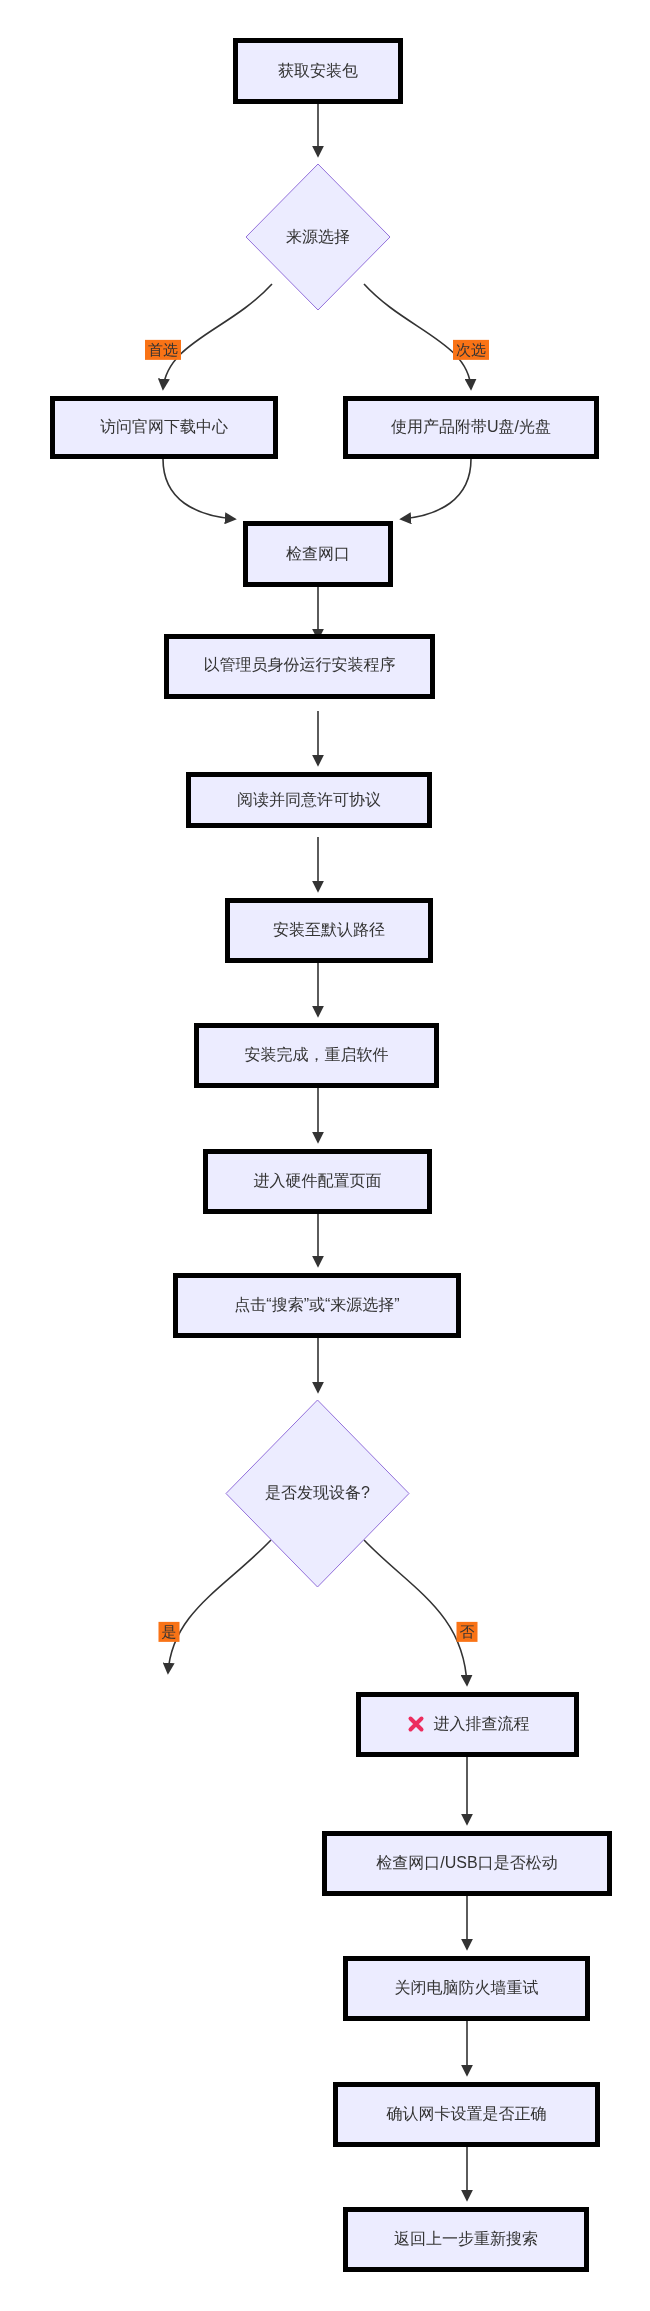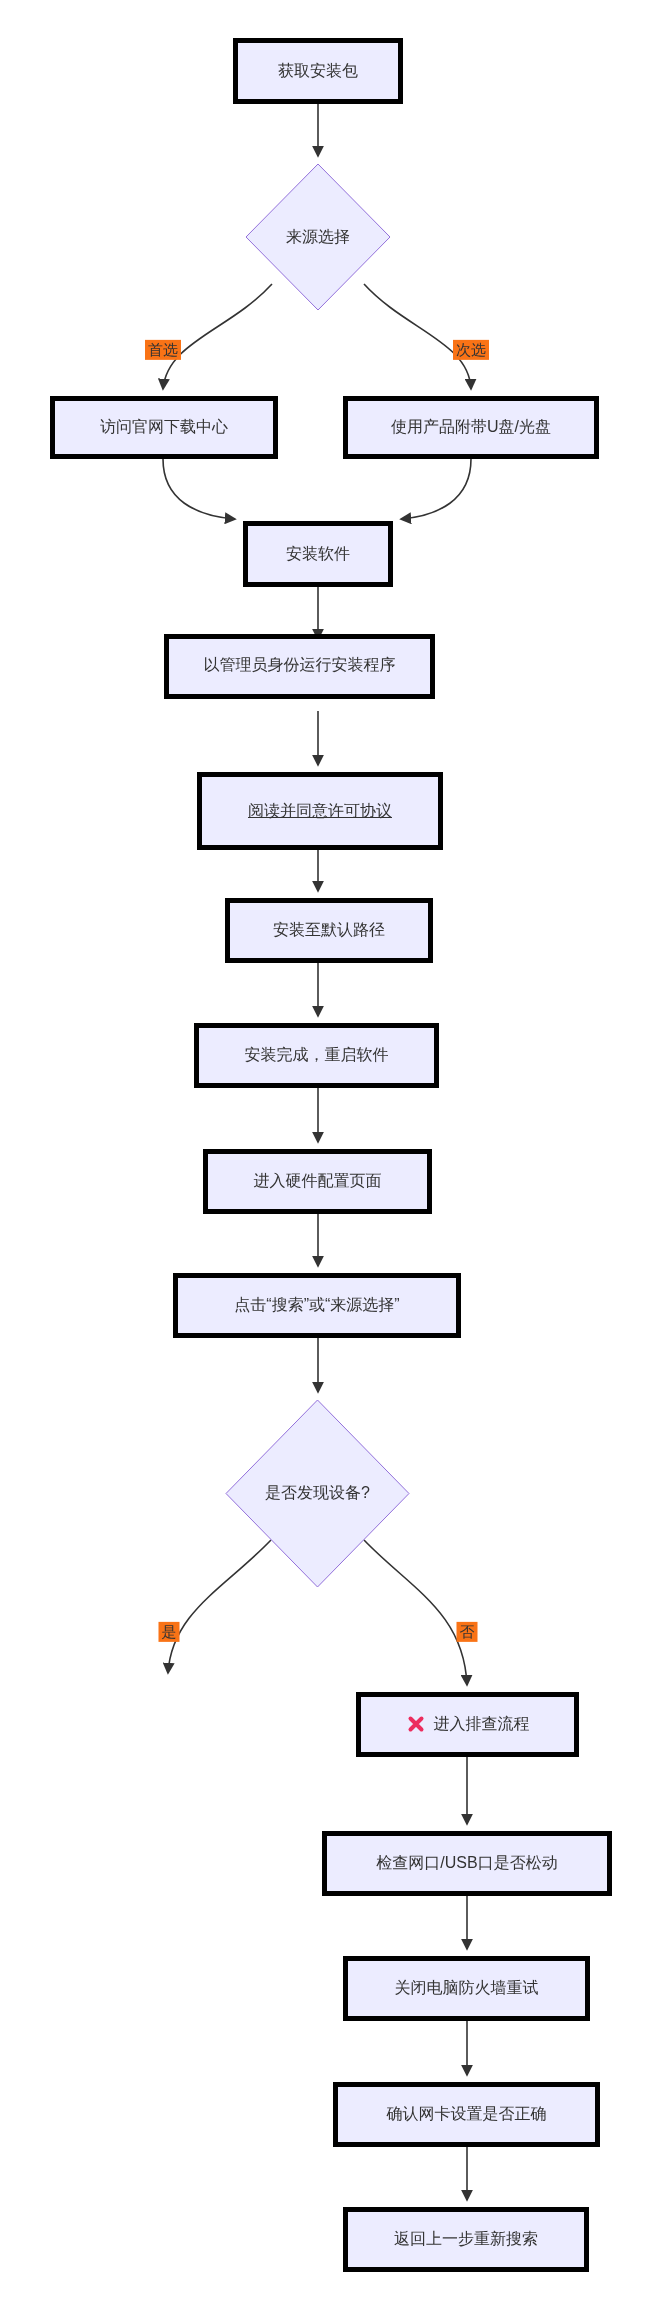--- a/index.html
+++ b/index.html
@@ -89,25 +89,25 @@
     <div class="dtext">来源选择</div>
   </div>
 
   <div class="edge-label" style="left:163px;top:350px;">首选</div>
   <div class="edge-label" style="left:471px;top:350px;">次选</div>
 
   <div class="node" style="left:50px;top:396px;width:228px;height:63px;">访问官网下载中心</div>
 
   <div class="node" style="left:343px;top:396px;width:256px;height:63px;">使用产品附带U盘/光盘</div>
 
-  <div class="node" style="left:243px;top:521px;width:150px;height:66px;">安装软件</div>
+  <div class="node" style="left:243px;top:521px;width:150px;height:66px;">检查网口</div>
 
   <div class="node" style="left:164px;top:634px;width:271px;height:65px;font-family:Liberation Mono, monospace;">以管理员身份运行安装程序</div>
 
-  <div class="node" style="left:197px;top:772px;width:246px;height:78px;text-decoration:underline;">阅读并同意许可协议</div>
+  <div class="node" style="left:186px;top:772px;width:246px;height:56px;">阅读并同意许可协议</div>
 
   <div class="node" style="left:213px;top:898px;width:208px;height:65px;margin-left:12px;">安装至默认路径</div>
 
   <div class="node" style="left:194px;top:1023px;width:245px;height:65px;">安装完成，重启软件</div>
 
   <div class="node" style="left:203px;top:1149px;width:229px;height:65px;">进入硬件配置页面</div>
 
   <div class="node" style="left:173px;top:1273px;width:288px;height:65px;">点击“搜索”或“来源选择”</div>
 
   <div class="diamond" style="left:225px;top:1399px;width:185px;height:189px;">

